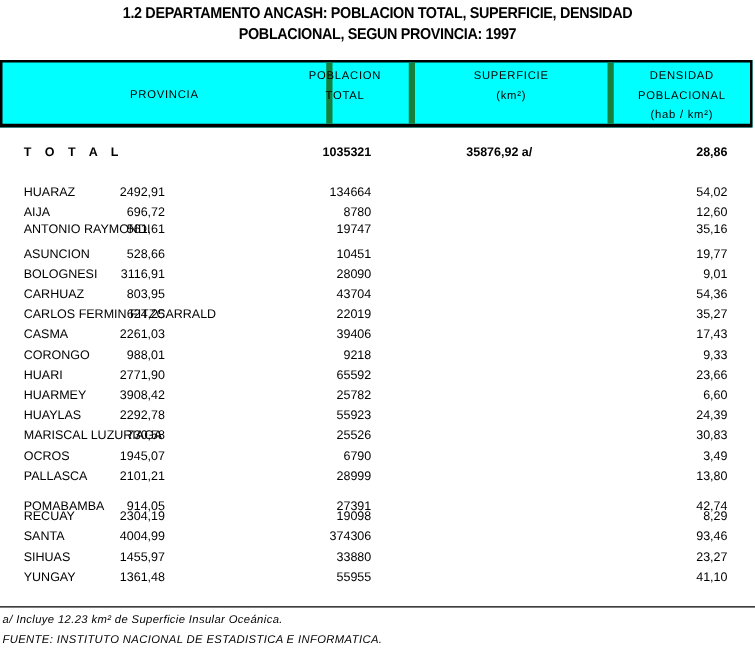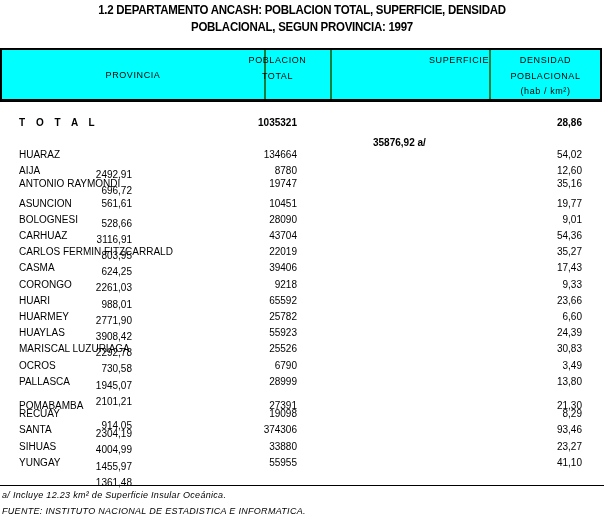--- a/index.html
+++ b/index.html
@@ -5,29 +5,29 @@
   html, body { margin: 0; padding: 0; background: #ffffff; }
   body { width: 604px; height: 519px; position: relative; overflow: hidden;
          font-family: "Liberation Sans", sans-serif; color: #000; }
   .title { position: absolute; left: 0; width: 604px; text-align: center;
            font-weight: bold; font-size: 12.5px; letter-spacing: -0.3px;
            transform: scaleX(0.92); transform-origin: center; }
   #t1 { top: 3px; }
   #t2 { top: 20px; }
   .hdr { position: absolute; left: 0; top: 48px; width: 598px; height: 49px;
          background: #00ffff; border: 2px solid #000; border-top-width: 2px; border-bottom-width: 3px; }
-  .hcol { position: absolute; top: 0; height: 49px; border-right: 2px solid #15803d;
+  .hcol { position: absolute; top: 0; height: 49px; border-right: 5px solid #15803d;
           font-size: 9px; letter-spacing: 0.6px; text-align: center; box-sizing: border-box; }
   .hcol.last { border-right: none; }
   .hcol .ln { position: absolute; left: 0; right: 0; }
   .row { position: absolute; left: 0; width: 604px; height: 16px; font-size: 10px; }
   .row span { position: absolute; top: 0; white-space: nowrap; }
   .c-prov { left: 19px; }
   .c-pob { right: 307px; text-align: right; }
-  .c-sup { right: 472px; text-align: center; margin-top: 20px; }
+  .c-sup { right: 472px; text-align: center; }
   .c-den { right: 22px; text-align: right; }
   .total { font-weight: bold; }
   .total .c-prov { letter-spacing: 4px; }
   .rule { position: absolute; left: 0; top: 485px; width: 604px; height: 1px; background: #000; }
   .note { position: absolute; left: 2px; font-style: italic; font-size: 9px; letter-spacing: 0.3px; }
   #n1 { top: 490px; }
   #n2 { top: 506px; }
 </style>
 </head>
 <body>
@@ -37,21 +37,22 @@
 
 <div class="hdr" style="background: rgb(0, 255, 255);">
   <div class="hcol" style="left:0;width:264px;">
     <span class="ln" style="top:20px;">PROVINCIA</span>
   </div>
   <div class="hcol" style="left:223px;width:107px;">
     <span class="ln" style="top:5px;">POBLACION</span>
     <span class="ln" style="top:21px;">TOTAL</span>
   </div>
   <div class="hcol" style="left:330px;width:159px;">
-    <span class="ln" style="top:5px;text-align:right;">SUPERFICIE</span>
+    <span class="ln" style="top:5px;">SUPERFICIE</span>
+    <span class="ln" style="top:21px;">(km²)</span>
   </div>
   <div class="hcol last" style="left:489px;width:109px;">
     <span class="ln" style="top:5px;">DENSIDAD</span>
     <span class="ln" style="top:21px;">POBLACIONAL</span>
     <span class="ln" style="top:36px;">(hab / km²)</span>
   </div>
 </div>
 
 <div class="row total" style="top:117px;">
   <span class="c-prov">T O T A L</span>
@@ -148,21 +149,21 @@
     <div class="row" style="top: 375.8px;">
       <span class="c-prov">PALLASCA</span>
       <span class="c-pob">28999</span>
       <span class="c-sup">2101,21</span>
       <span class="c-den">13,80</span>
     </div>
     <div class="row" style="top: 400px;">
       <span class="c-prov">POMABAMBA</span>
       <span class="c-pob">27391</span>
       <span class="c-sup">914,05</span>
-      <span class="c-den">21,30</span>
+      <span class="c-den">42,74</span>
     </div>
     <div class="row" style="top: 408.2px;">
       <span class="c-prov">RECUAY</span>
       <span class="c-pob">19098</span>
       <span class="c-sup">2304,19</span>
       <span class="c-den">8,29</span>
     </div>
     <div class="row" style="top: 424.4px;">
       <span class="c-prov">SANTA</span>
       <span class="c-pob">374306</span>

